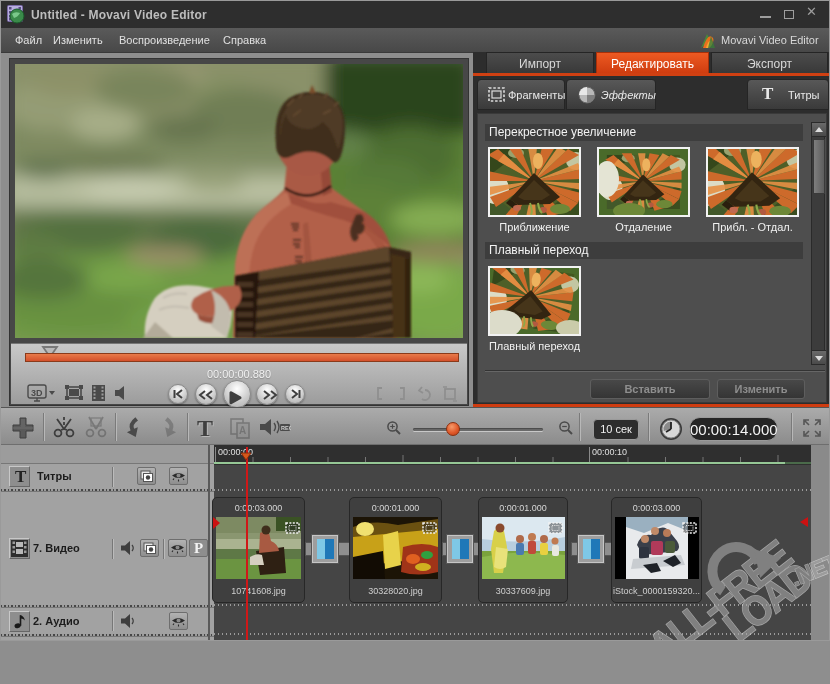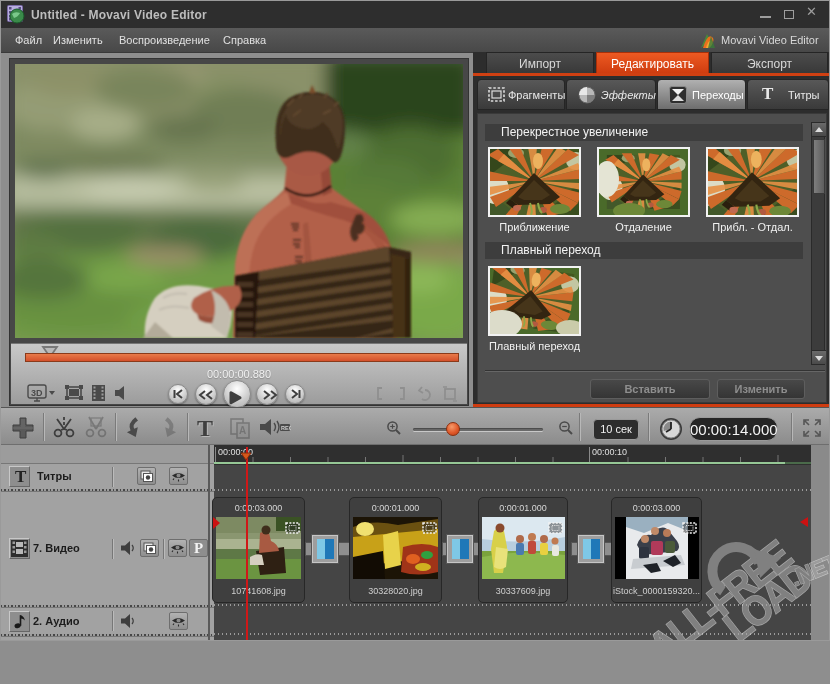--- a/index.html
+++ b/index.html
@@ -34,21 +34,21 @@
 .tab { top:0px; height:22px; font-size:12px; text-align:center; line-height:22px; color:#d8d8d8;
   background:linear-gradient(#4c4c4c,#383838); border:1px solid #252525; border-bottom:none; }
 .tab.active { background:linear-gradient(#ed5a22,#cd3b0f); color:#fff; border-color:#a83009; }
 #tabline { left:0; top:21px; width:358px; height:3px; background:#d04012; }
 .stab { top:27px; height:31px; font-size:11px; color:#e8e8e8;
   background:linear-gradient(#585858,#3a3a3a); border:1px solid #252525; border-radius:4px 4px 0 0; }
 .stab.sel { background:linear-gradient(#b0b0b0,#6e6e6e); color:#fff; }
 .stab .lbl { position:absolute; top:9px; }
 #rcontent { left:4px; top:61px; width:350px; height:290px; background:#4e4e4e; border:1px solid #3a3a3a; }
 .sechdr { left:7px; width:318px; height:17px; background:#3d3d3d; color:#f2f2f2; font-size:12px;
-  padding:1px 0 0 16px; }
+  padding:1px 0 0 4px; }
 .thumb { width:93px; height:70px; border:2px solid #f2f2f2; background:#4a6a2a; }
 .thlabel { font-size:11px; color:#f0f0f0; text-align:center; }
 .rbtn { top:265px; height:20px; background:linear-gradient(#484848,#353535); border:1px solid #5e5e5e;
   border-radius:3px; color:#8e8e8e; font-size:11px; font-weight:bold; text-align:center; line-height:18px; }
 #rscroll { left:333px; top:8px; width:14px; height:243px; background:#3c3c3c; border:1px solid #2a2a2a; }
 #rpanel-bottom { left:472px; top:403px; width:358px; height:3px; background:#cf3c10; }
 
 
 #toolbar { left:0; top:406px; width:830px; height:38px;
   background:linear-gradient(#ababab,#8c8c8c); border-top:1px solid #555; border-bottom:1px solid #6e6e6e; }
@@ -368,28 +368,20 @@
       </div>
     <div class="abs stab" style="left:93px;width:90px;font-style:italic;">
       <svg style="position:absolute;left:11px;top:6px;" width="18" height="18" viewBox="0 0 18 18">
           <circle cx="9" cy="9" r="8" fill="#b8b8b8"></circle>
           <circle cx="9" cy="9" r="8" fill="none" stroke="#666" stroke-width="1"></circle>
           <path d="M9 1 A8 8 0 0 0 1 9 L9 9 Z" fill="#e8e8e8"></path>
           <path d="M9 9 L17 9 A8 8 0 0 1 9 17 Z" fill="#7e7e7e"></path>
         </svg>
       <span class="lbl" style="left:34px;">Эффекты</span>
       </div>
-    <div class="abs stab sel" style="left:184px;width:89px;">
-      <svg style="position:absolute;left:11px;top:6px;" width="18" height="18" viewBox="0 0 18 18">
-          <rect x="0.5" y="0.5" width="17" height="17" rx="2.5" fill="#2e2e2e" stroke="#888" stroke-width="1"></rect>
-          <path d="M3 3 L15 3 L9 9 Z" fill="#f2f2f2"></path>
-          <path d="M3 15 L15 15 L9 9 Z" fill="#dcdcdc"></path>
-        </svg>
-      <span class="lbl" style="left:34px;">Переходы</span>
-      </div>
     <div class="abs stab" style="left:274px;width:82px;">
       <span style="position:absolute;left:14px;top:4px;font-family:'Liberation Serif',serif;font-size:17px;font-weight:bold;color:#e8e8e8;">T</span>
       <span class="lbl" style="left:40px;">Титры</span>
       </div>
     <div id="rcontent" class="abs">
       <div class="abs sechdr" style="top:10px;">Перекрестное увеличение</div>
       <div class="abs thumb" style="left:10px;top:33px;"><svg width="89" height="66" viewBox="0 0 89 66">
             <use href="#flower"></use>
           </svg></div>
       <div class="abs thumb" style="left:119px;top:33px;"><svg width="89" height="66" viewBox="0 0 89 66">

